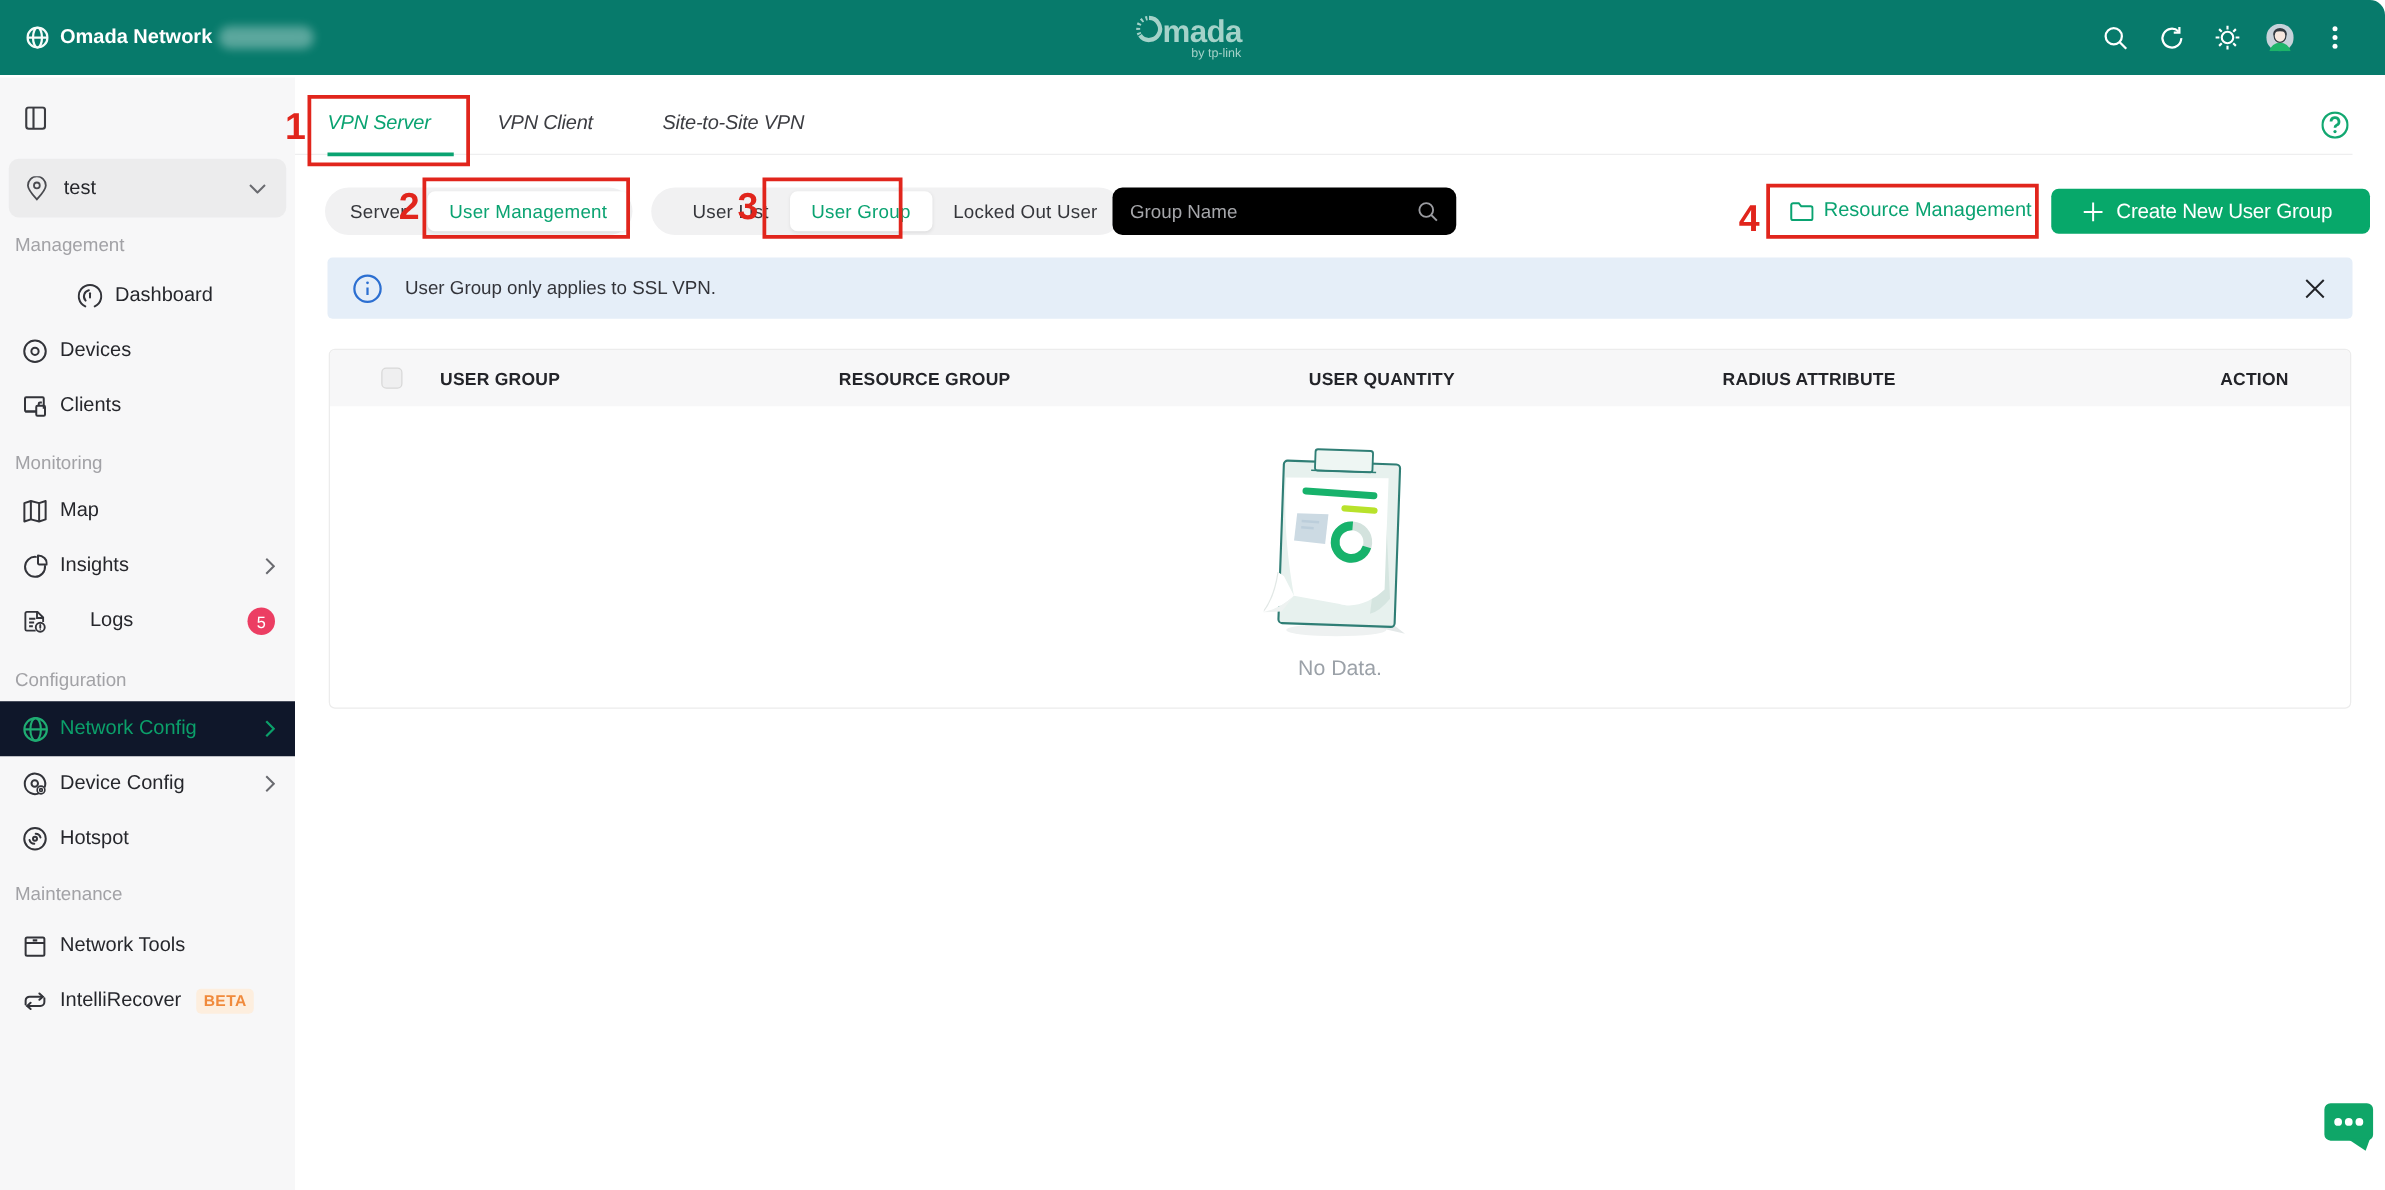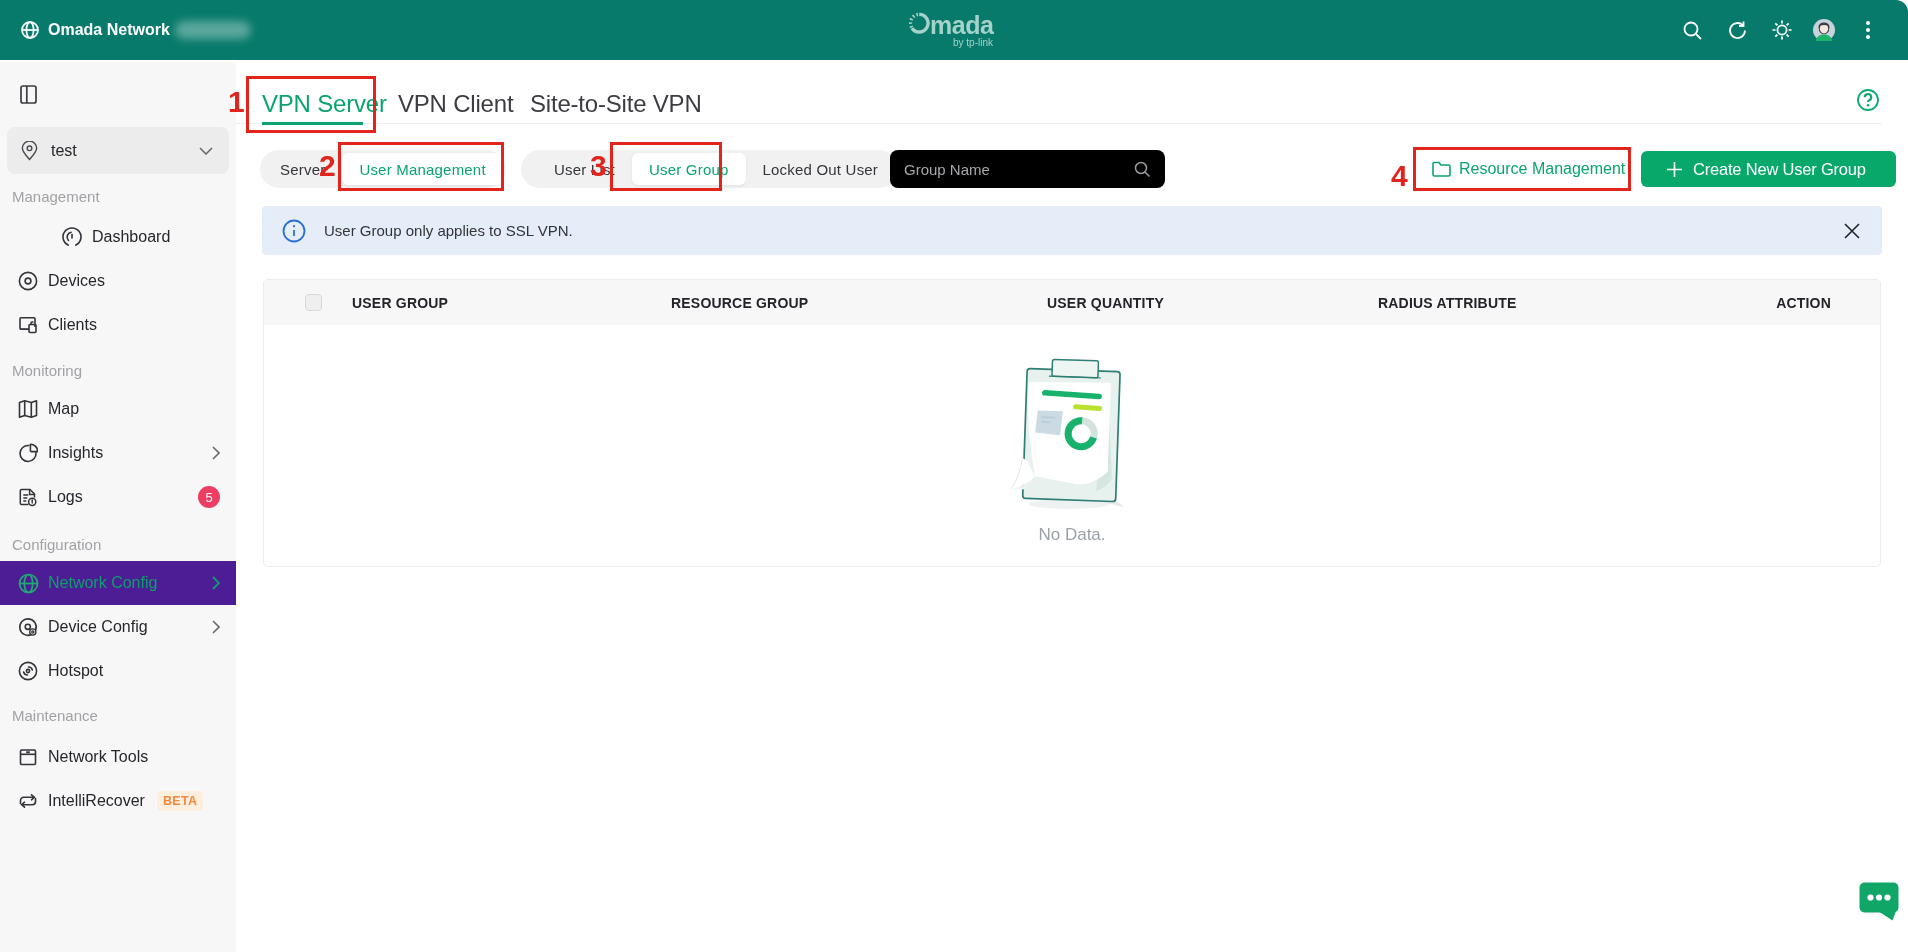--- a/index.html
+++ b/index.html
@@ -16,31 +16,31 @@
 #corner { position:absolute; right:0; top:0; }
 
 
 #sidebar { position:absolute; left:0; top:62px; width:236px; height:890px; background:#f7f7f8; }
 .site-row { position:absolute; left:7px; top:65px; width:222px; height:47px; background:#ececed;
   border-radius:8px; display:flex; align-items:center; }
 .side-label { position:absolute; left:12px; font-size:15px; color:#a2a2a6; }
 .side-item { position:absolute; left:0; width:236px; height:44px; display:flex; align-items:center;
   font-size:16px; color:#26272c; }
 .side-item .ic { width:20px; height:20px; margin-left:18px; margin-right:10px; flex:none; }
-.side-item.active { background:#4c1d95; color:#0ba06a;justify-content:flex-end; }
+.side-item.active { background:#0f172a; color:#0ba06a;justify-content:flex-end; }
 .chev { margin-left:auto; margin-right:16px; }
 .badge5 { margin-left:auto; margin-right:16px; width:22px; height:22px; border-radius:11px;
   background:#ec3e63; color:#fff; font-size:13px; display:flex; align-items:center; justify-content:center; }
 .beta { margin-left:12px; background:#fdeede; color:#f08a3c; font-size:12.5px; font-weight:700;
   padding:3px 6px; border-radius:4px; letter-spacing:.3px; }
 
 
 #main { position:absolute; left:236px; top:60px; width:1672px; height:892px; background:#fff; }
 #tabs { position:absolute; left:0; top:0; width:1646px; height:64px; border-bottom:1px solid #eeeeef; }
-.tab { position:absolute; top:30px; font-size:24px; letter-spacing:-0.2px; color:#3c3d42; }
+.tab { position:absolute; top:30px; font-size:16px; letter-spacing:-0.2px; color:#3c3d42;font-style:italic; }
 .tab.active { color:#0aa371; }
 .tab-underline { position:absolute; left:26px; top:62px; width:101px; height:3px; background:#0aa371; }
 #help-circ { position:absolute; left:1621px; top:29px; width:22px; height:22px; }
 
 
 .seggroup { position:absolute; top:90px; height:38px; background:#f1f1f2; border-radius:19px;
   display:flex; align-items:center; padding:3px; }
 .seg { height:32px; display:flex; align-items:center; padding:0 17px; font-size:15px; letter-spacing:.2px; color:#35363b;
   border-radius:6px; }
 .seg.on { background:#fff; color:#0aa371; box-shadow:0 1px 3px rgba(0,0,0,.08); }
@@ -172,21 +172,21 @@
     </svg></span>Map</div>
   <div class="side-item" style="top:369px;"><span class="ic">
     <svg width="20" height="20" viewBox="0 0 20 20" fill="none" stroke="#33343a" stroke-width="1.6">
       <path d="M18.0 9.8 A 8 8 0 1 1 10.7 2.5" stroke-linecap="round"></path>
       <path d="M12.4 1.3 A 7.3 7.3 0 0 1 19.7 8.6 L 13.4 8.6 A 1.0 1.0 0 0 1 12.4 7.6 Z" stroke-linejoin="round"></path>
     </svg></span>Insights
     <svg class="chev" width="8" height="14" viewBox="0 0 8 14" fill="none" stroke="#6a6b70" stroke-width="1.6">
         <path d="M1 1l6 6-6 6"></path>
       </svg>
   </div>
-  <div class="side-item" style="top:413px;"><span class="ic">
+  <div class="side-item" style="top:413px;gap:24px;"><span class="ic">
     <svg width="20" height="20" viewBox="0 0 20 20" fill="none" stroke="#33343a" stroke-width="1.5">
       <path d="M10.5 17.5 h-7 a1.2 1.2 0 0 1 -1.2-1.2 v-12.6 a1.2 1.2 0 0 1 1.2-1.2 h8.5 l4.5 4.5 v3.5"></path>
       <path d="M11.6 2.5 v4.9 h4.9"></path>
       <path d="M5.3 8 h5 M5.3 11 h4 M5.3 14 h3"></path>
       <circle cx="14.2" cy="14.8" r="3.6"></circle>
       <path d="M14.2 12.9 v2.3" stroke-linecap="round"></path>
       <circle cx="14.2" cy="16.6" r=".5" fill="#33343a" stroke="none"></circle>
     </svg></span>Logs
     <span class="badge5">5</span>
   </div>

